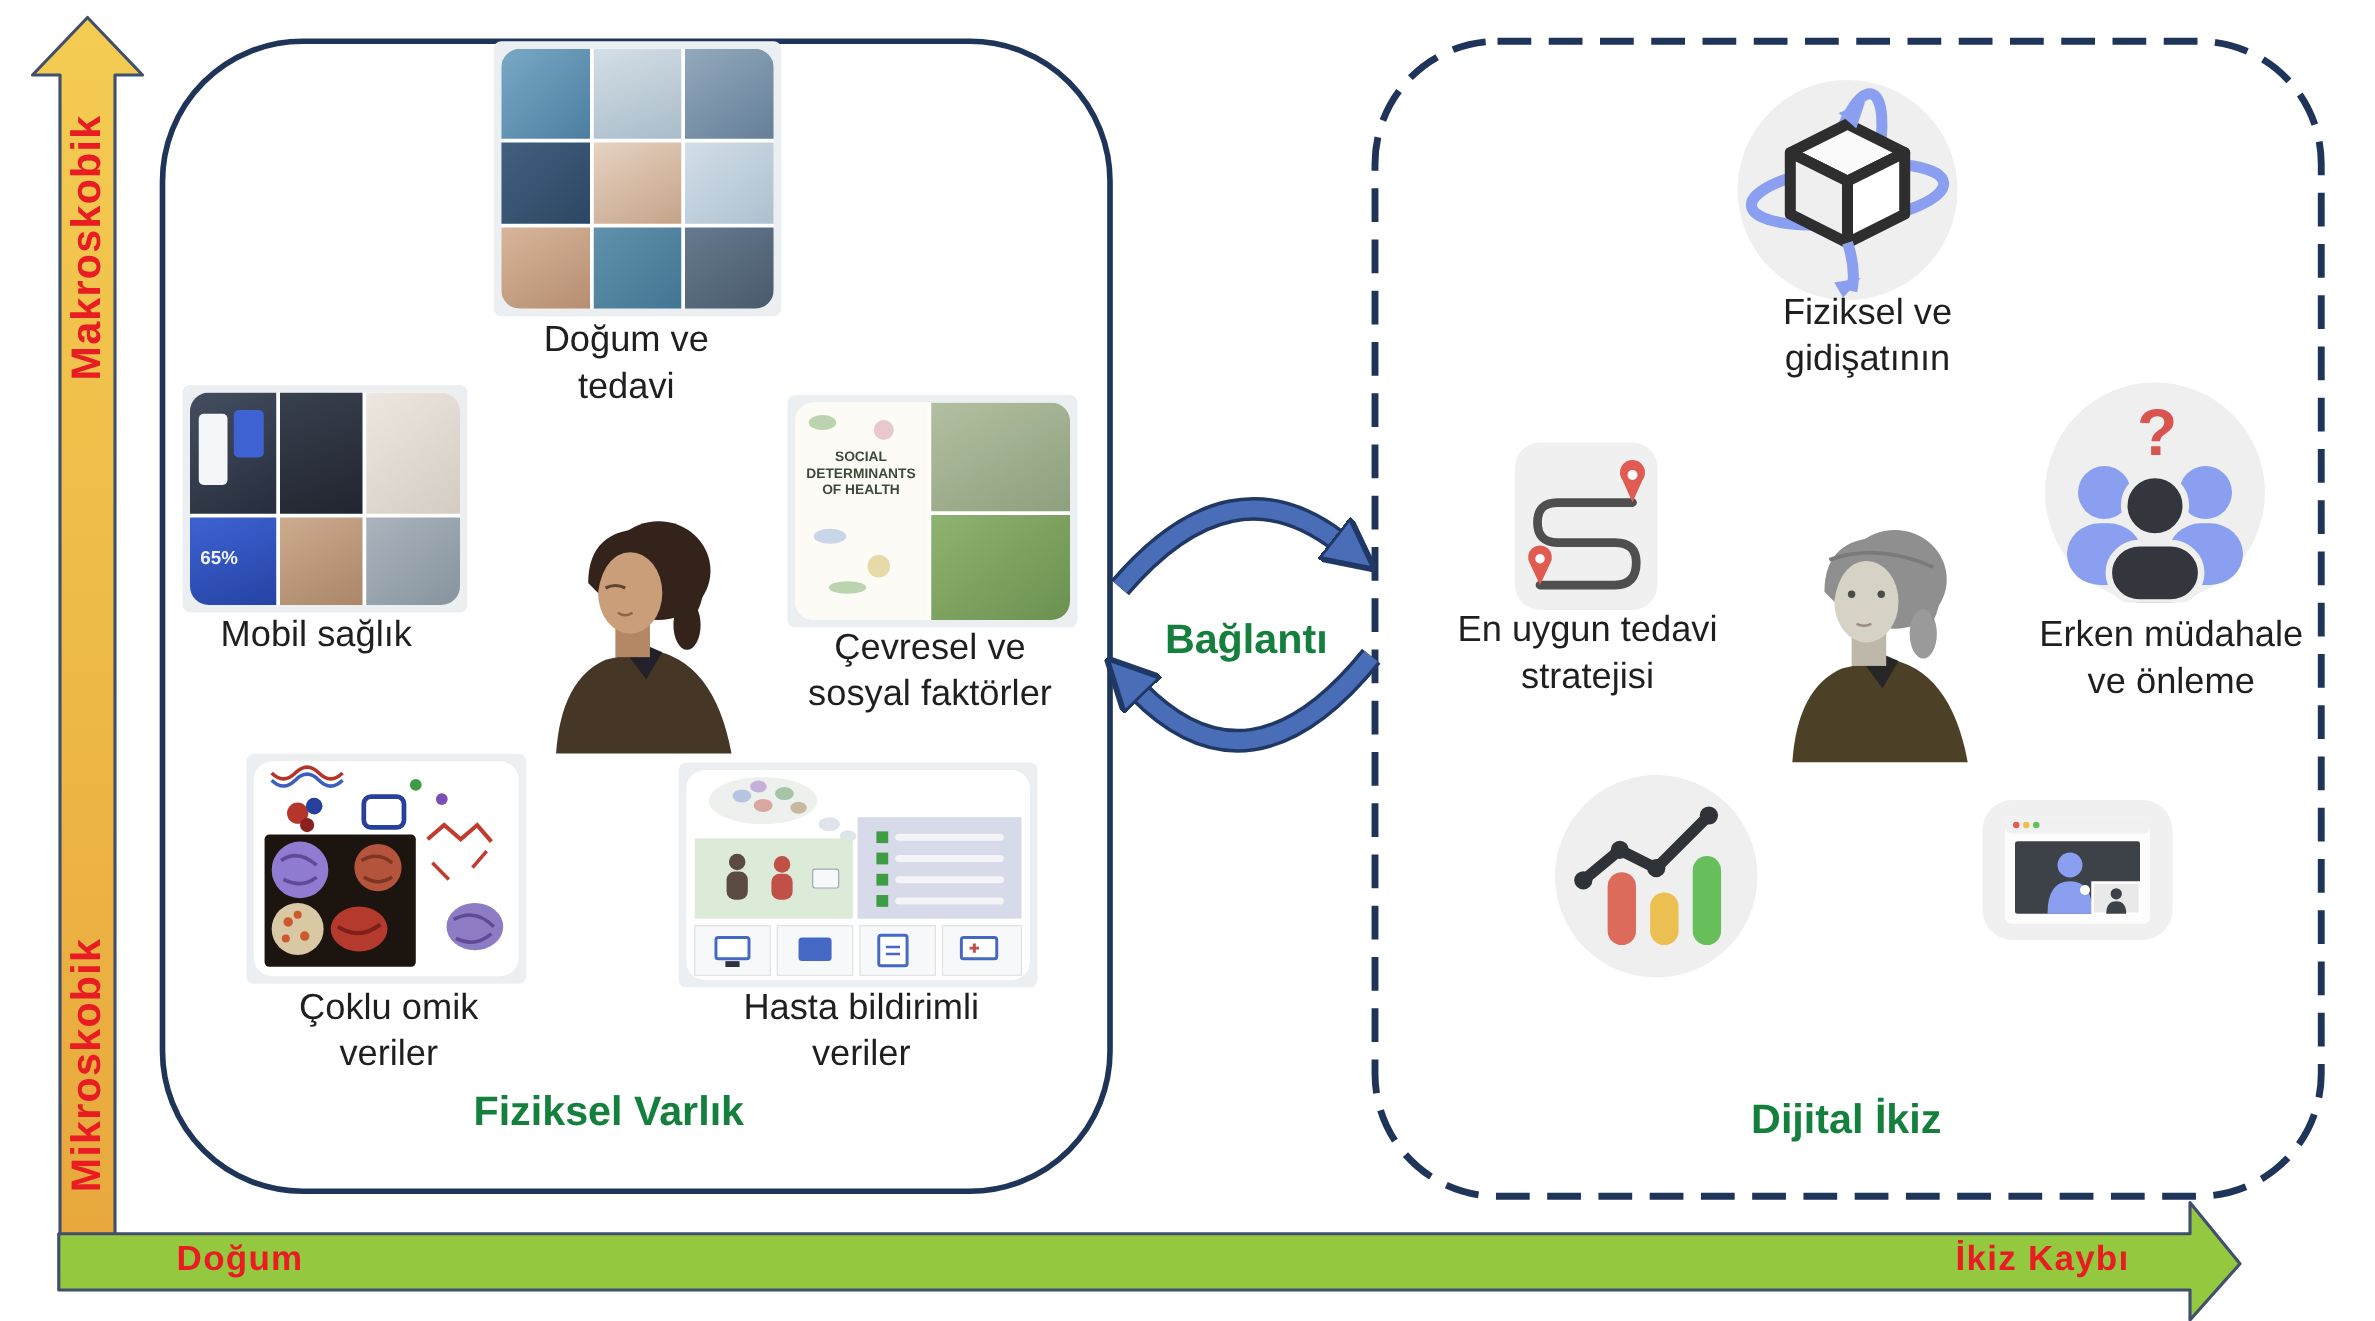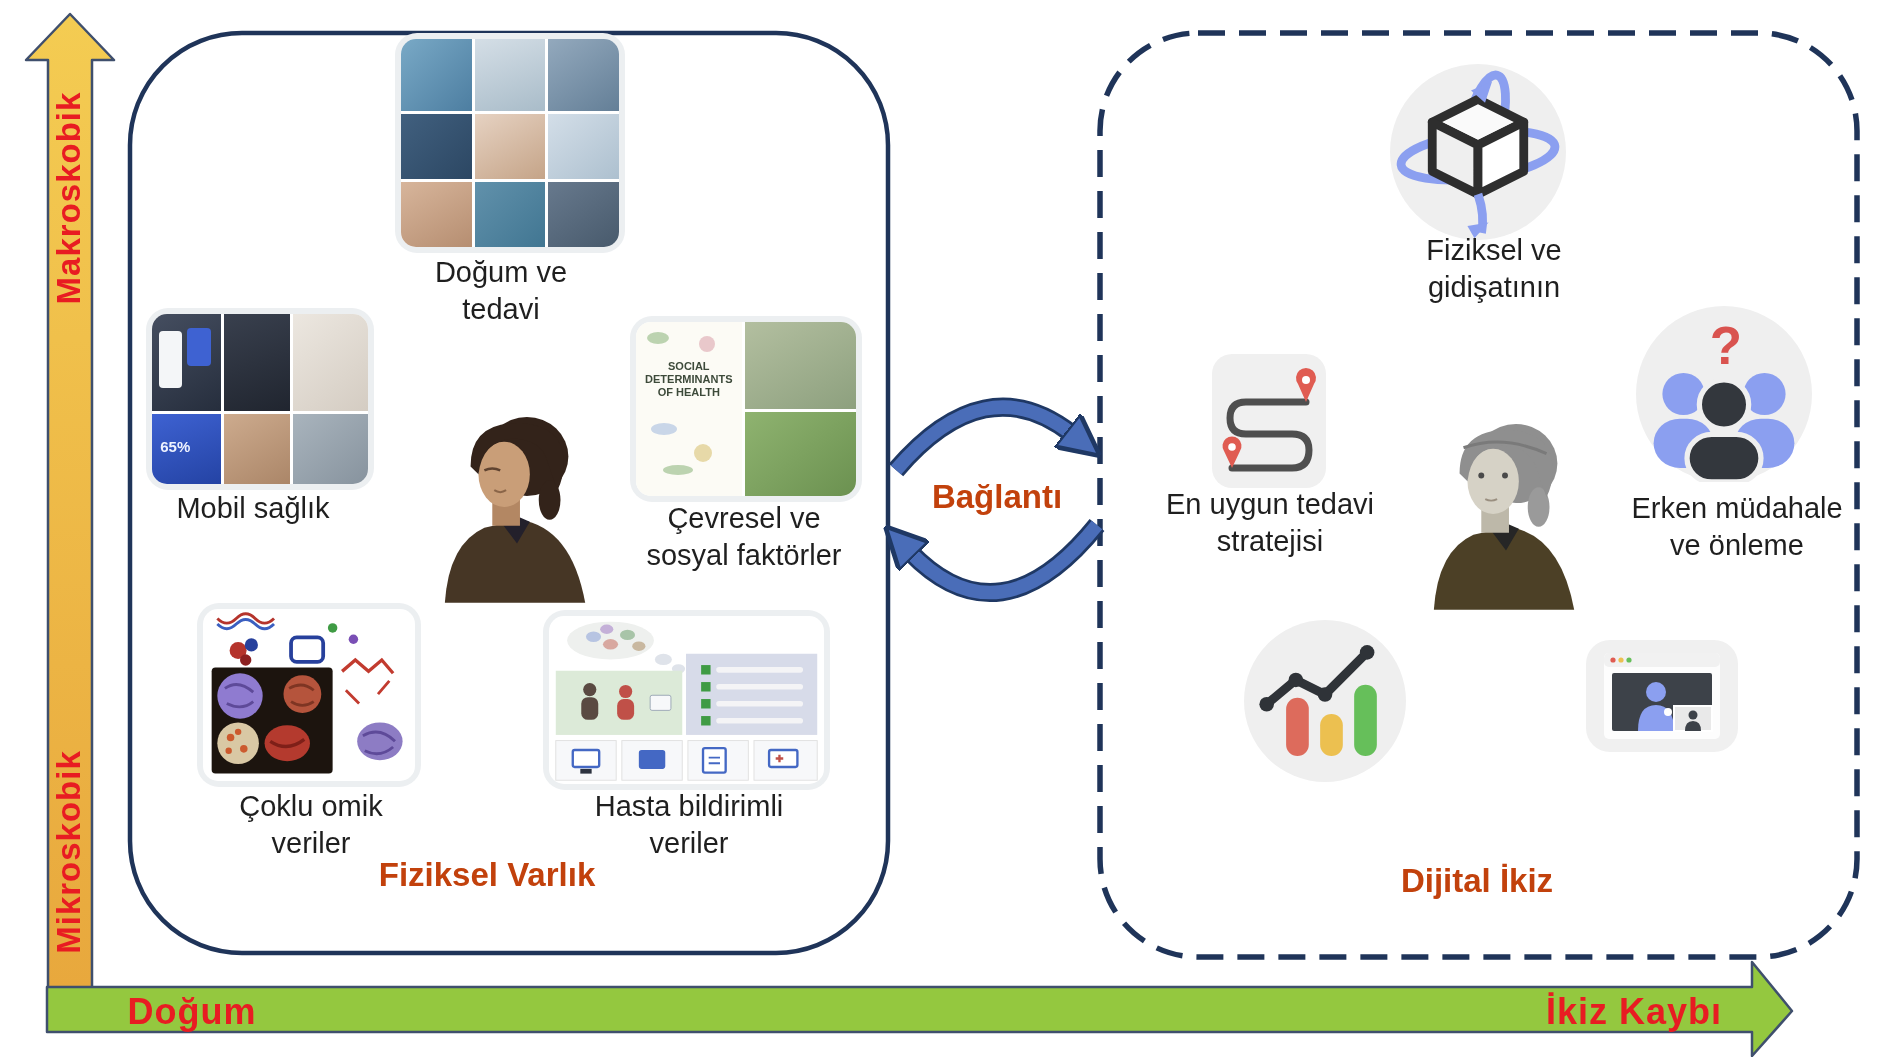--- a/index.html
+++ b/index.html
@@ -5,28 +5,28 @@
   html,body{margin:0;padding:0;background:#fff;}
   .canvas{position:relative;width:1900px;height:1057px;background:#fff;overflow:hidden;
           font-family:"Liberation Sans",sans-serif;}
   .abs{position:absolute;}
   svg{display:block;}
 
   
   .lbl{position:absolute;transform:translateX(-50%);text-align:center;
        font-size:29px;line-height:37px;color:#1f1f1f;white-space:nowrap;}
   .heading{position:absolute;transform:translateX(-50%);font-weight:bold;
-           font-size:33px;color:#c2410c;white-space:nowrap;}
+           font-size:33px;color:#15803d;white-space:nowrap;margin-top:14px;}
   .axis-v{position:absolute;font-weight:bold;font-size:33px;color:#e81c22;
           transform:translate(-50%,-50%) rotate(-90deg);white-space:nowrap;letter-spacing:1px;}
-  .axis-h{position:absolute;transform:translateX(-50%);font-weight:bold;font-size:36px;
+  .axis-h{position:absolute;transform:translateX(-50%);font-weight:bold;font-size:28px;
           color:#e81c22;white-space:nowrap;letter-spacing:1px;}
 
   
-  .collage{position:absolute;background:#eceff1;border-radius:22px;padding:6px;box-sizing:border-box;}
+  .collage{position:absolute;background:#eceff1;border-radius:6px;padding:6px;box-sizing:border-box;}
   .collage .inner{width:100%;height:100%;border-radius:15px;overflow:hidden;display:grid;gap:3px;background:#fff;}
   .tile{width:100%;height:100%;}
 
   .g-tani{grid-template-columns:1fr 1fr 1fr;grid-template-rows:1.1fr 1fr 1fr;}
   .t1{background:linear-gradient(135deg,#79a9c6,#4d7ea1);} .t2{background:linear-gradient(160deg,#d4dee6,#a9bcc9);}
   .t3{background:linear-gradient(145deg,#93a9bd,#647f97);} .t4{background:linear-gradient(135deg,#41607f,#2c4763);}
   .t5{background:linear-gradient(150deg,#e6d2c2,#c5a488);} .t6{background:linear-gradient(140deg,#d3dee8,#adc0cf);}
   .t7{background:linear-gradient(150deg,#d7b59b,#b68e71);} .t8{background:linear-gradient(135deg,#6191ab,#417692);}
   .t9{background:linear-gradient(145deg,#67798d,#485a6c);}
 

